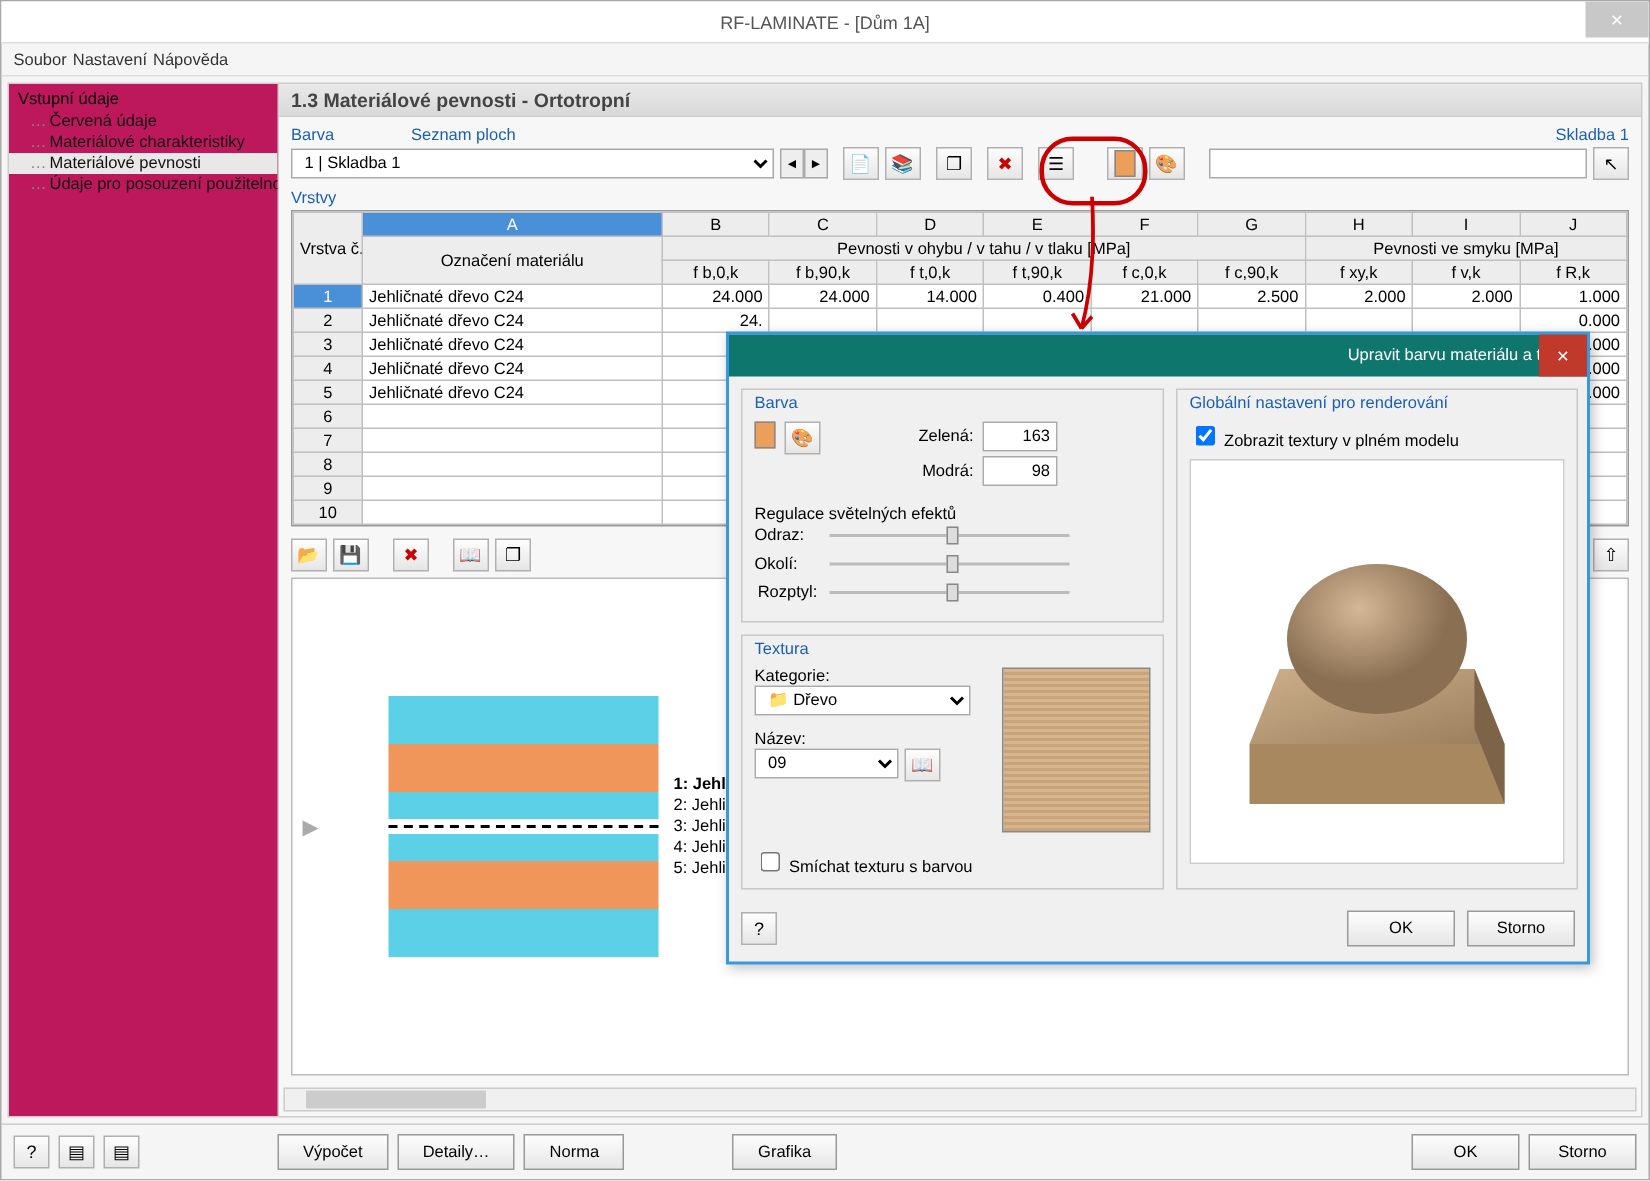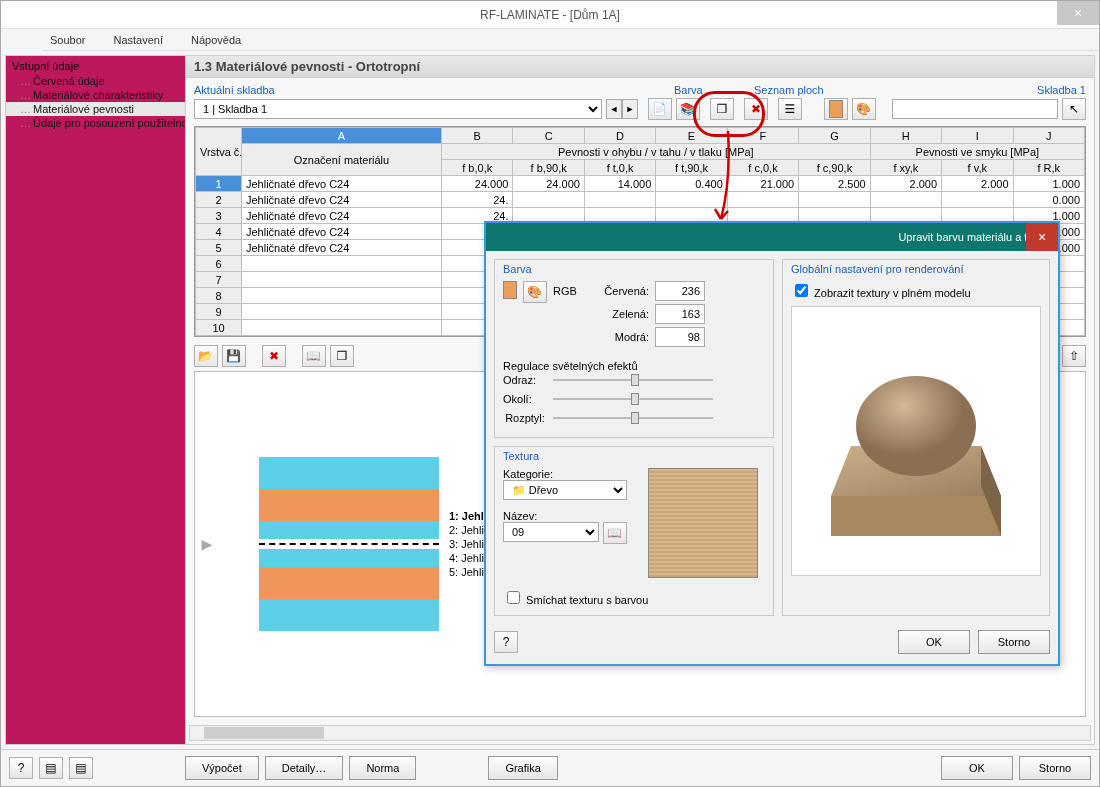--- a/index.html
+++ b/index.html
@@ -1,39 +1,39 @@
 <!DOCTYPE html>
 <html><head>
 <meta charset="utf-8">
 <style>
 * { box-sizing: border-box; font-family: "Segoe UI", Tahoma, sans-serif; font-size: 11px; }
 body { margin: 0; background: #fff; }
 .window { width: 1100px; height: 787px; border: 1px solid #aaa; background: #f5f5f5; display: flex; flex-direction: column; position: relative; }
 .titlebar { height: 28px; display: flex; align-items: center; justify-content: center; background: #fff; border-bottom: 1px solid #ddd; position: relative; }
 .titlebar .title { color: #555; font-size: 12px; }
 .titlebar .close { position: absolute; right: 0; top: 0; width: 42px; height: 24px; background: #c8c8c8; color: #fff; text-align: center; line-height: 24px; font-size: 14px; }
-.menubar { height: 22px; padding: 0 8px; display: flex; gap: 28px; align-items: center; color: #333; border-bottom: 1px solid #ddd; margin-left: 41px; }
+.menubar { height: 22px; padding: 0 8px; display: flex; gap: 4px; align-items: center; color: #333; border-bottom: 1px solid #ddd; }
 .menubar span { cursor: default; }
 .body { flex: 1; display: flex; border: 1px solid #ccc; margin: 4px; background: #f7f7f7; }
 .nav { width: 180px; border-right: 1px solid #ccc; padding: 4px 0; background: #be185d; overflow: hidden; white-space: nowrap; }
 .nav-root { padding: 0 6px 2px; }
 .nav-item { padding: 1px 6px 1px 14px; color: #111; }
 .nav-item.sel { background: #e8e8e8; }
 .nav-item::before { content: "…"; margin-right: 2px; color: #888; }
 .main { flex: 1; display: flex; flex-direction: column; }
 .section-title { background: linear-gradient(#e9e9e9,#d9d9d9); padding: 3px 8px; font-size: 13px; font-weight: 600; color: #444; border-bottom: 1px solid #ccc; }
 .toprow { padding: 6px 8px 2px; }
 .toprow .lbls { display: flex; color: #1a5fb4; }
 .toprow .lbls .l1 { width: 480px; }
 .toprow .lbls .l2 { width: 80px; }
 .toprow .lbls .l3 { flex: 1; }
 .toprow .lbls .l4 { text-align: right; }
 .toprow .controls { display: flex; align-items: center; gap: 4px; margin-top: 2px; }
 select, input[type=text] { border: 1px solid #aaa; background: #fff; height: 20px; padding: 0 4px; }
-.combo-skladba { width: 408px; }
+.combo-skladba { width: 322px; }
 .spinbtns { display: inline-flex; }
 .spinbtns button { width: 16px; height: 20px; border: 1px solid #aaa; background: #eee; padding: 0; font-size: 9px; }
 .iconbtn { width: 24px; height: 22px; border: 1px solid #b0b0b0; background: linear-gradient(#fdfdfd,#e6e6e6); display: inline-flex; align-items: center; justify-content: center; font-size: 12px; padding: 0; }
 .iconbtn.sep { margin-left: 6px; }
 .swatch { width: 14px; height: 18px; background: #ec9f5a; border: 1px solid #888; display: inline-block; }
 .seznam-field { flex: 1; height: 20px; border: 1px solid #aaa; background: #fff; }
 .highlight { position: absolute; border: 3px solid #c00; border-radius: 22px; width: 72px; height: 46px; }
 .arrow-svg { position: absolute; pointer-events: none; }
 
 .layers-area { padding: 4px 8px; }
@@ -112,21 +112,20 @@
       <div class="nav-item">Materiálové charakteristiky</div>
       <div class="nav-item sel">Materiálové pevnosti</div>
       <div class="nav-item">Údaje pro posouzení použitelnosti</div>
     </div>
 
     <div class="main">
       <div class="section-title">1.3 Materiálové pevnosti - Ortotropní</div>
 
       <div class="toprow">
         <div class="lbls">
-          <span class="l1">Aktuální skladba</span>
           <span class="l2">Barva</span>
           <span class="l3">Seznam ploch</span>
           <span class="l4">Skladba 1</span>
         </div>
         <div class="controls">
           <select class="combo-skladba">
             <option>1 | Skladba 1</option>
           </select>
           <span class="spinbtns">
             <button>◄</button>
@@ -142,20 +141,21 @@
               <span class="swatch"></span>
             </button>
           <button class="iconbtn">🎨</button>
           <span style="width:8px"></span>
           <div class="seznam-field"></div>
           <button class="iconbtn">↖</button>
         </div>
       </div>
 
       <div class="layers-area">
+        <div class="layers-lbl">Vrstvy</div>
         <div class="grid">
           <table>
             <colgroup>
               <col style="width:46px">
                 <col style="width:200px">
               <col>
                 <col>
                 <col>
                 <col>
                 <col>
@@ -398,25 +398,20 @@
     </div>
     <div class="dlg-body">
       <div class="col left">
         <div class="group">
           <div class="gtitle">Barva</div>
           <div style="display:flex; gap:6px; align-items:flex-start;">
             <span class="swatch"></span>
             <button class="iconbtn">🎨</button>
             <div style="flex:1">
               <div class="rgbrow">
-                  <span style="width:30px">RGB</span>
-                  <span class="lbl">Červená:</span>
-                  <input type="text" value="236" style="">
-                </div>
-              <div class="rgbrow">
                   <span style="width:30px"></span>
                   <span class="lbl">Zelená:</span>
                   <input type="text" value="163" style="">
                 </div>
               <div class="rgbrow">
                   <span style="width:30px"></span>
                   <span class="lbl">Modrá:</span>
                   <input type="text" value="98" style="">
                 </div>
             </div>
@@ -439,21 +434,21 @@
               <span class="slider">
                 <span class="knob" style="left:78px"></span>
               </span>
             </div>
         </div>
         <div class="group">
           <div class="gtitle">Textura</div>
           <div style="display:flex; gap:21px;">
             <div>
               <div>Kategorie:</div>
-              <select style="width:124px"><option>📁 <span>Dřevo</span></option></select>
+              <select style="width:144px"><option>📁 <span>Dřevo</span></option></select>
               <div style="height:10px"></div>
               <div>Název:</div>
               <div style="display:flex;gap:4px">
                 <select style="width:96px"><option>09</option></select>
                 <button class="iconbtn">📖</button>
               </div>
             </div>
             <div class="texswatch"></div>
           </div>
           <div style="margin-top:10px">

